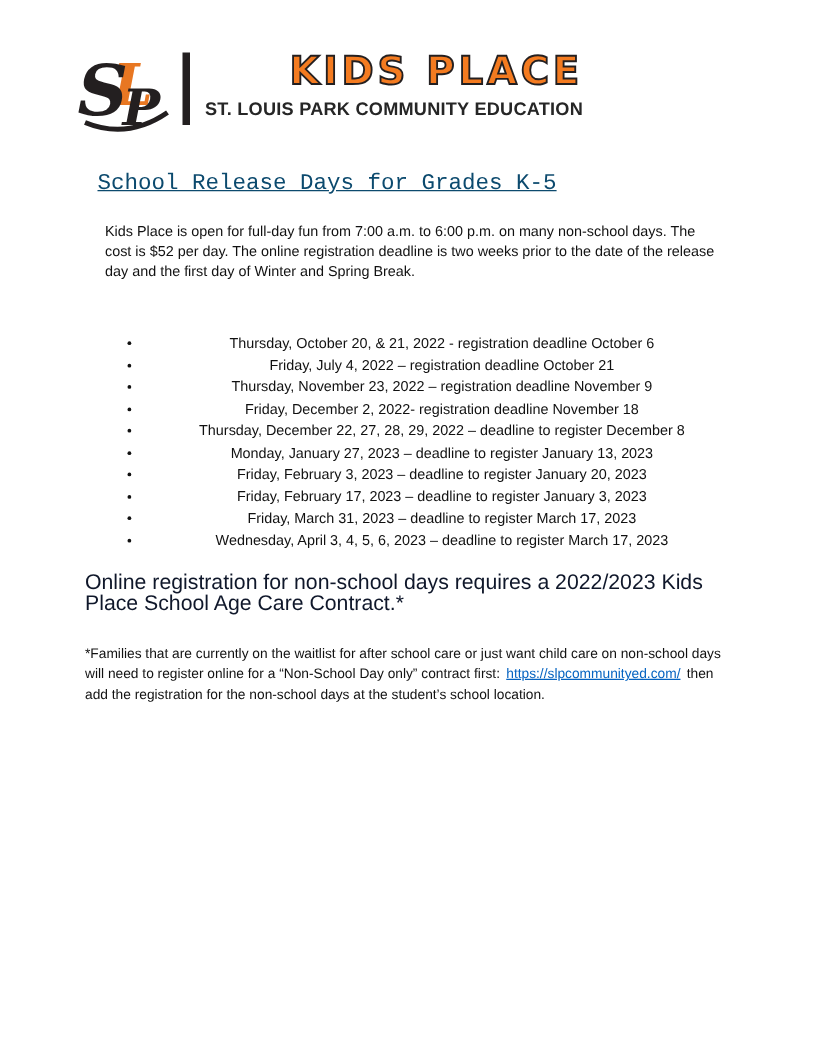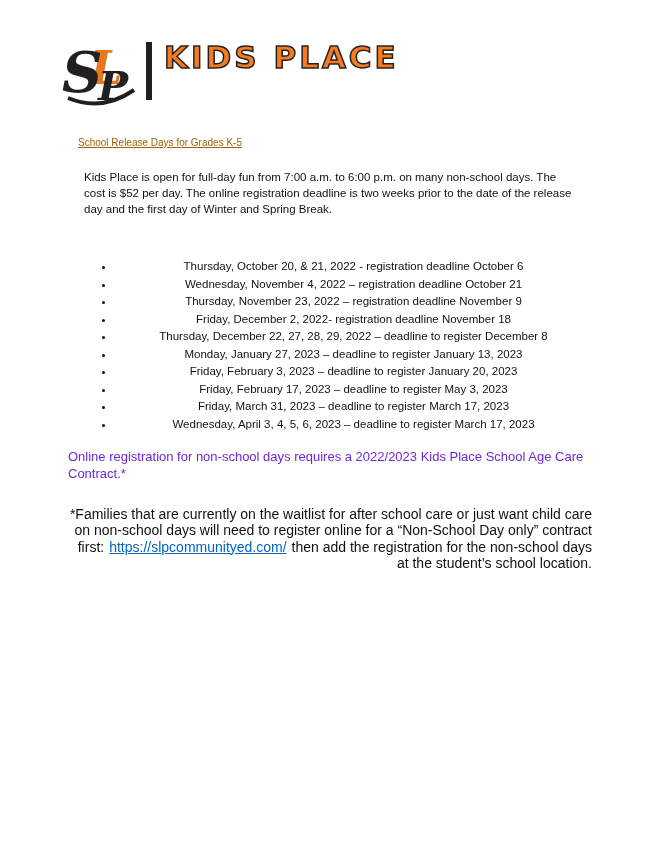--- a/index.html
+++ b/index.html
@@ -55,52 +55,52 @@
   }
 
   
   .doc-main {
     position: absolute;
     left: 68px;
     top: 137px;
     width: 524px;
   }
   .doc-heading {
-    font-size: 10px;
+    font-size: 18px;
     font-weight: normal;
     text-decoration: underline;
     margin: 0 0 21px 10px;
-    color: #a16207;
+    color: #0c4a6e;
+    font-family: Liberation Mono, monospace;
   }
   .intro {
     font-size: 11.5px;
     line-height: 16px;
     margin: 16px;
     color: #111;
   }
   .release-days {
     margin: 43px 0 0 0;
     padding-left: 47px;
     font-size: 11.5px;
     color: #111;
     text-align: center;
   }
   .release-days li { margin-bottom: 5.5px; }
   .reg-note {
-    font-size: 13px;
+    font-size: 17px;
     line-height: 17px;
     margin: 18px 0 0 0;
-    color: #6d28d9;
+    color: #0f172a;
   }
   .waitlist {
-    font-size: 14px;
+    font-size: 11px;
     line-height: 16.5px;
     margin: 24px 0 0 0;
     color: #111;
-    text-align: right;
   }
   .reg-link {
     color: #0563C1;
     text-decoration: underline;
     margin: 0 5px;
     cursor: pointer;
   }
 </style>
 </head>
 <body>
@@ -112,37 +112,38 @@
       <svg viewBox="0 0 78 66" width="78" height="66">
         <text class="mono-l" x="28" y="44">L</text>
         <text class="mono-s" x="0" y="52">S</text>
         <text class="mono-p" x="36" y="60">P</text>
         <path d="M6,58 Q40,72 72,50" fill="none" stroke="#231F20" stroke-width="4"></path>
       </svg>
     </div>
     <div class="logo-bar"></div>
     <div class="logo-text">
       <div class="logo-title">KIDS PLACE</div>
+      <div class="logo-subtitle">ST. LOUIS PARK COMMUNITY EDUCATION</div>
     </div>
   </header>
 
   <main class="doc-main">
     <h1 class="doc-heading">School Release Days for Grades K-5</h1>
 
     <p class="intro">Kids Place is open for full-day fun from 7:00 a.m. to 6:00 p.m. on many non-school days. The cost is $52 per day. The online registration deadline is two weeks prior to the date of the release day and the first day of Winter and Spring Break.</p>
 
     <ul class="release-days">
         <li>Thursday, October 20, &amp; 21, 2022 - registration deadline October 6</li>
-        <li>Wednesday, November 4, 2022 – registration deadline October 21</li>
+        <li>Friday, July 4, 2022 – registration deadline October 21</li>
         <li>Thursday, November 23, 2022 – registration deadline November 9</li>
         <li>Friday, December 2, 2022- registration deadline November 18</li>
         <li>Thursday, December 22, 27, 28, 29, 2022 – deadline to register December 8</li>
         <li>Monday, January 27, 2023 – deadline to register January 13, 2023</li>
         <li>Friday, February 3, 2023 – deadline to register January 20, 2023</li>
-        <li>Friday, February 17, 2023 – deadline to register May 3, 2023</li>
+        <li>Friday, February 17, 2023 – deadline to register January 3, 2023</li>
         <li>Friday, March 31, 2023 – deadline to register March 17, 2023</li>
         <li>Wednesday, April 3, 4, 5, 6, 2023 – deadline to register March 17, 2023</li>
       </ul>
 
     <p class="reg-note">Online registration for non-school days requires a 2022/2023 Kids Place School Age Care Contract.*</p>
 
     <p class="waitlist"><span>*Families that are currently on the waitlist for after school care or just want child care on non-school days will need to register online for a “Non-School Day only” contract first:</span><a class="reg-link" href="#">https://slpcommunityed.com/</a><span>then add the registration for the non-school days at the student’s school location.</span></p>
   </main>
 
 </div>

